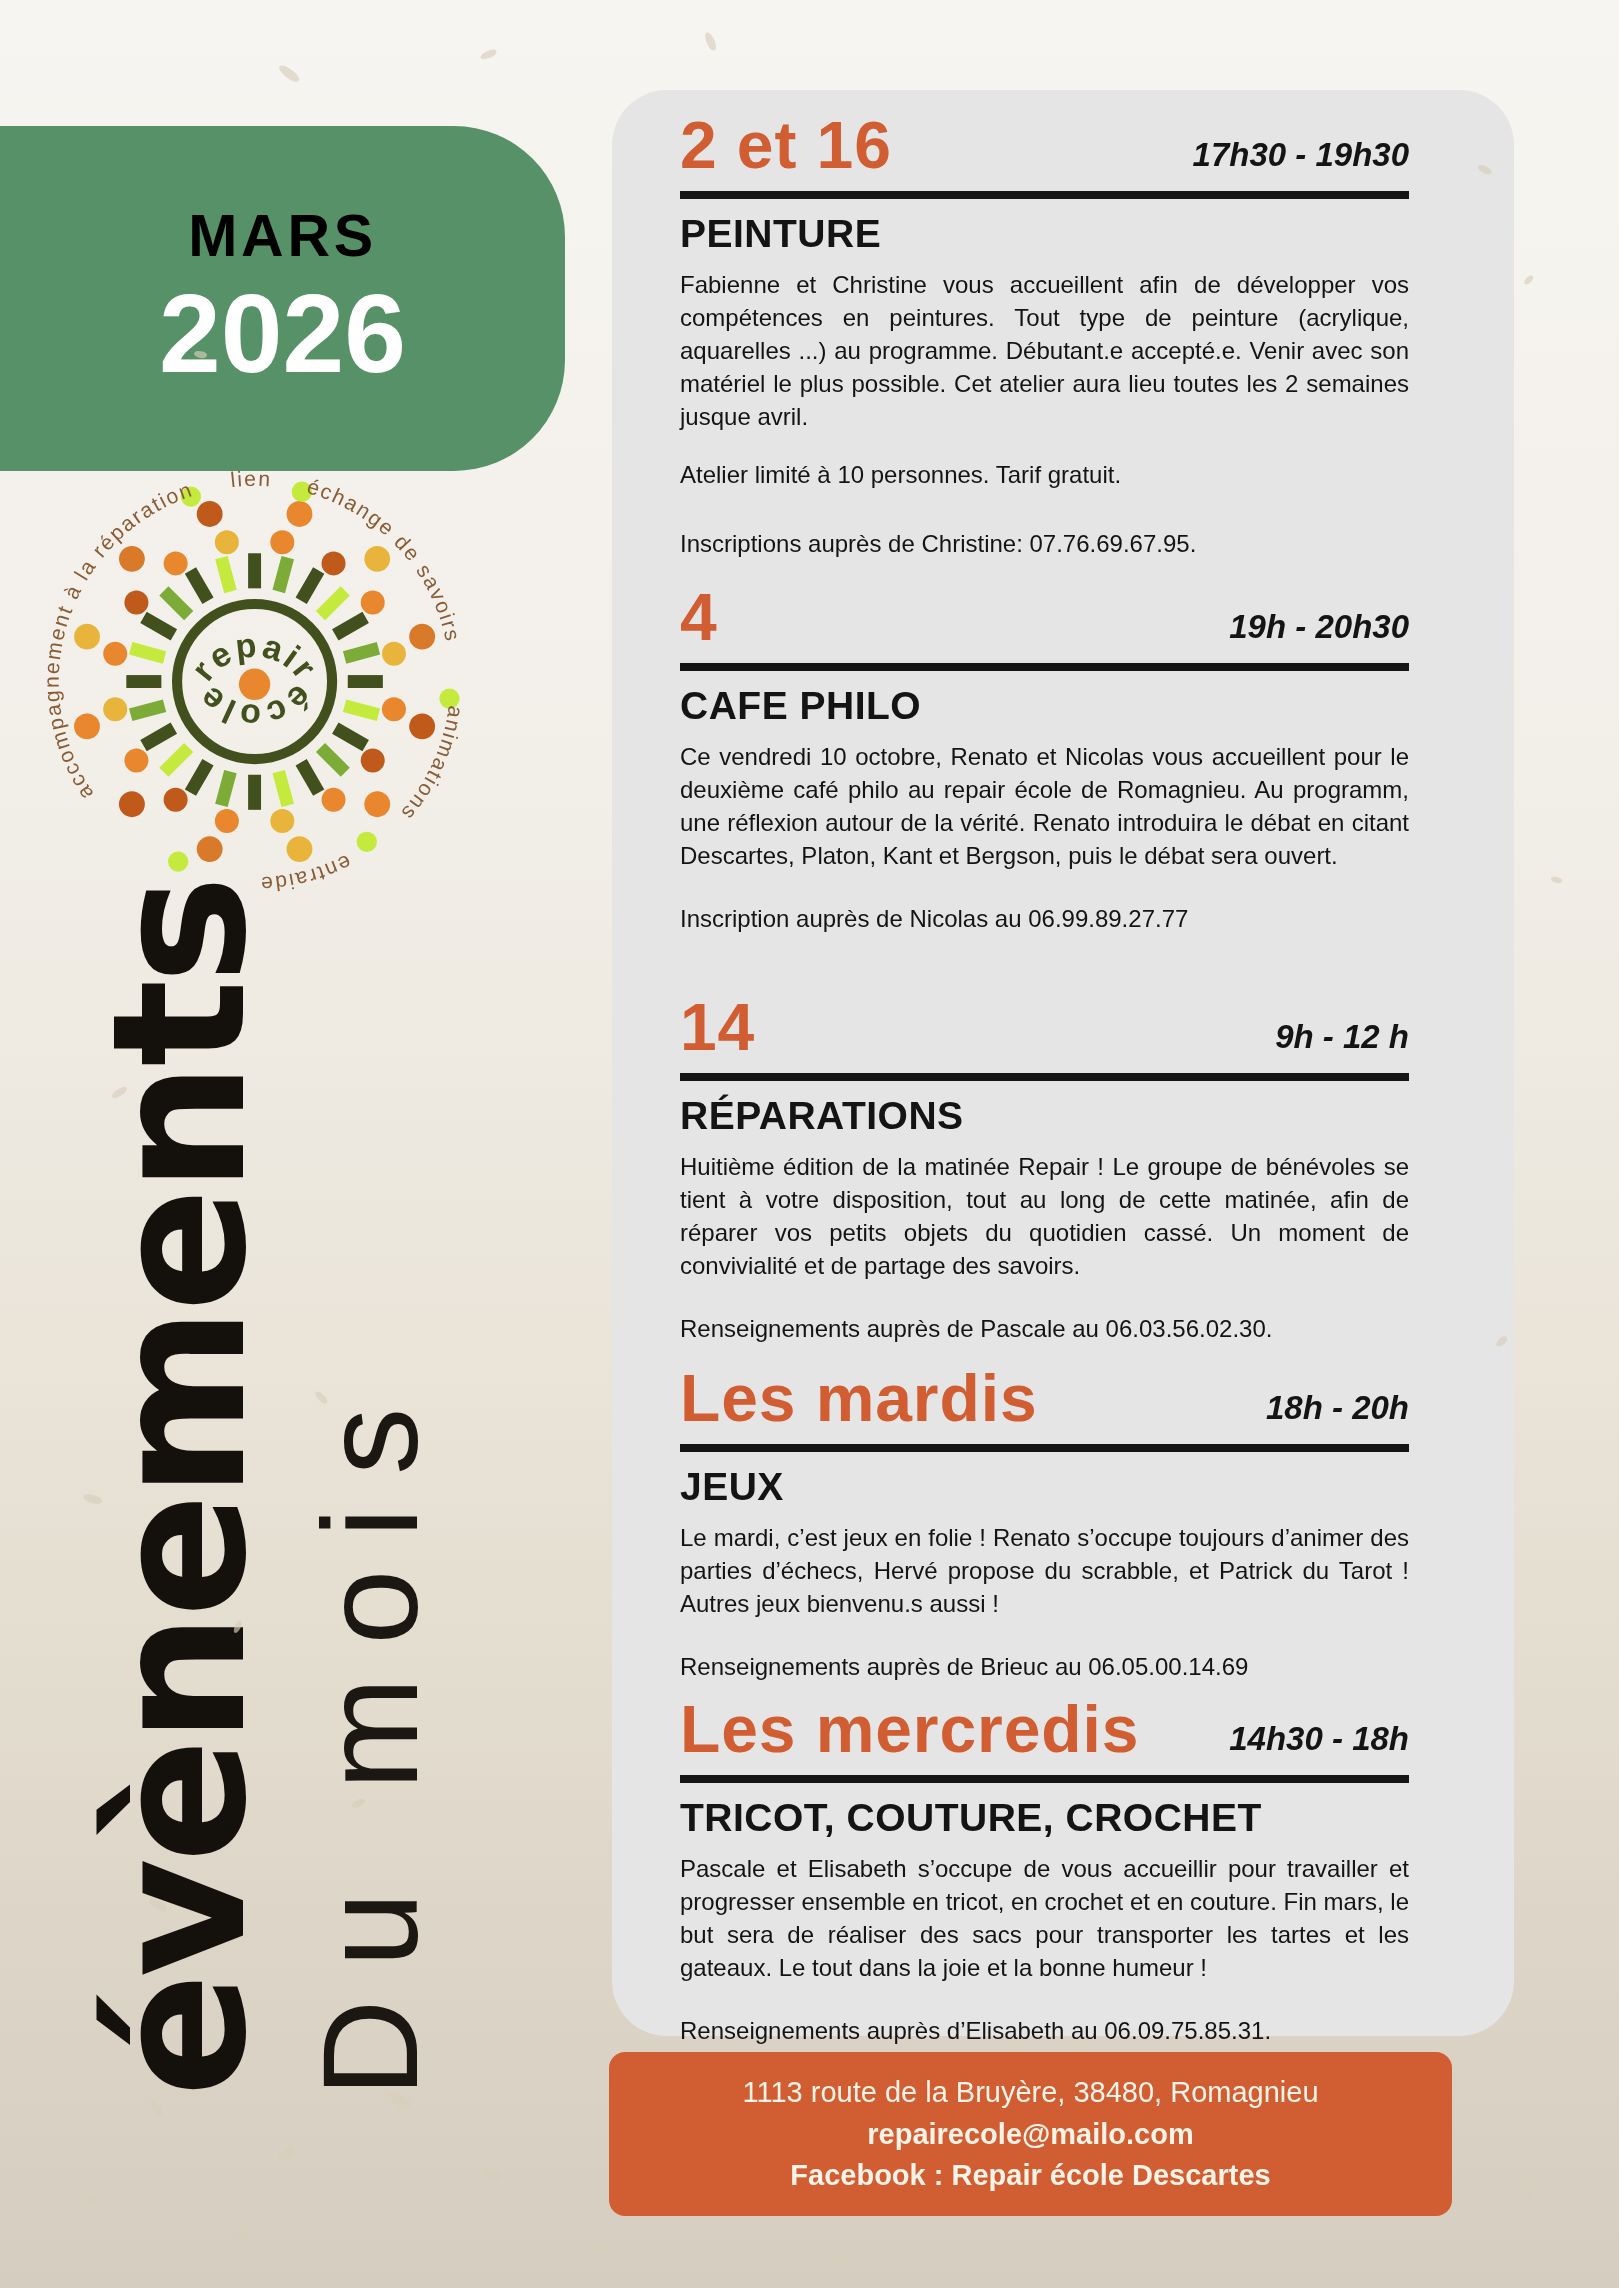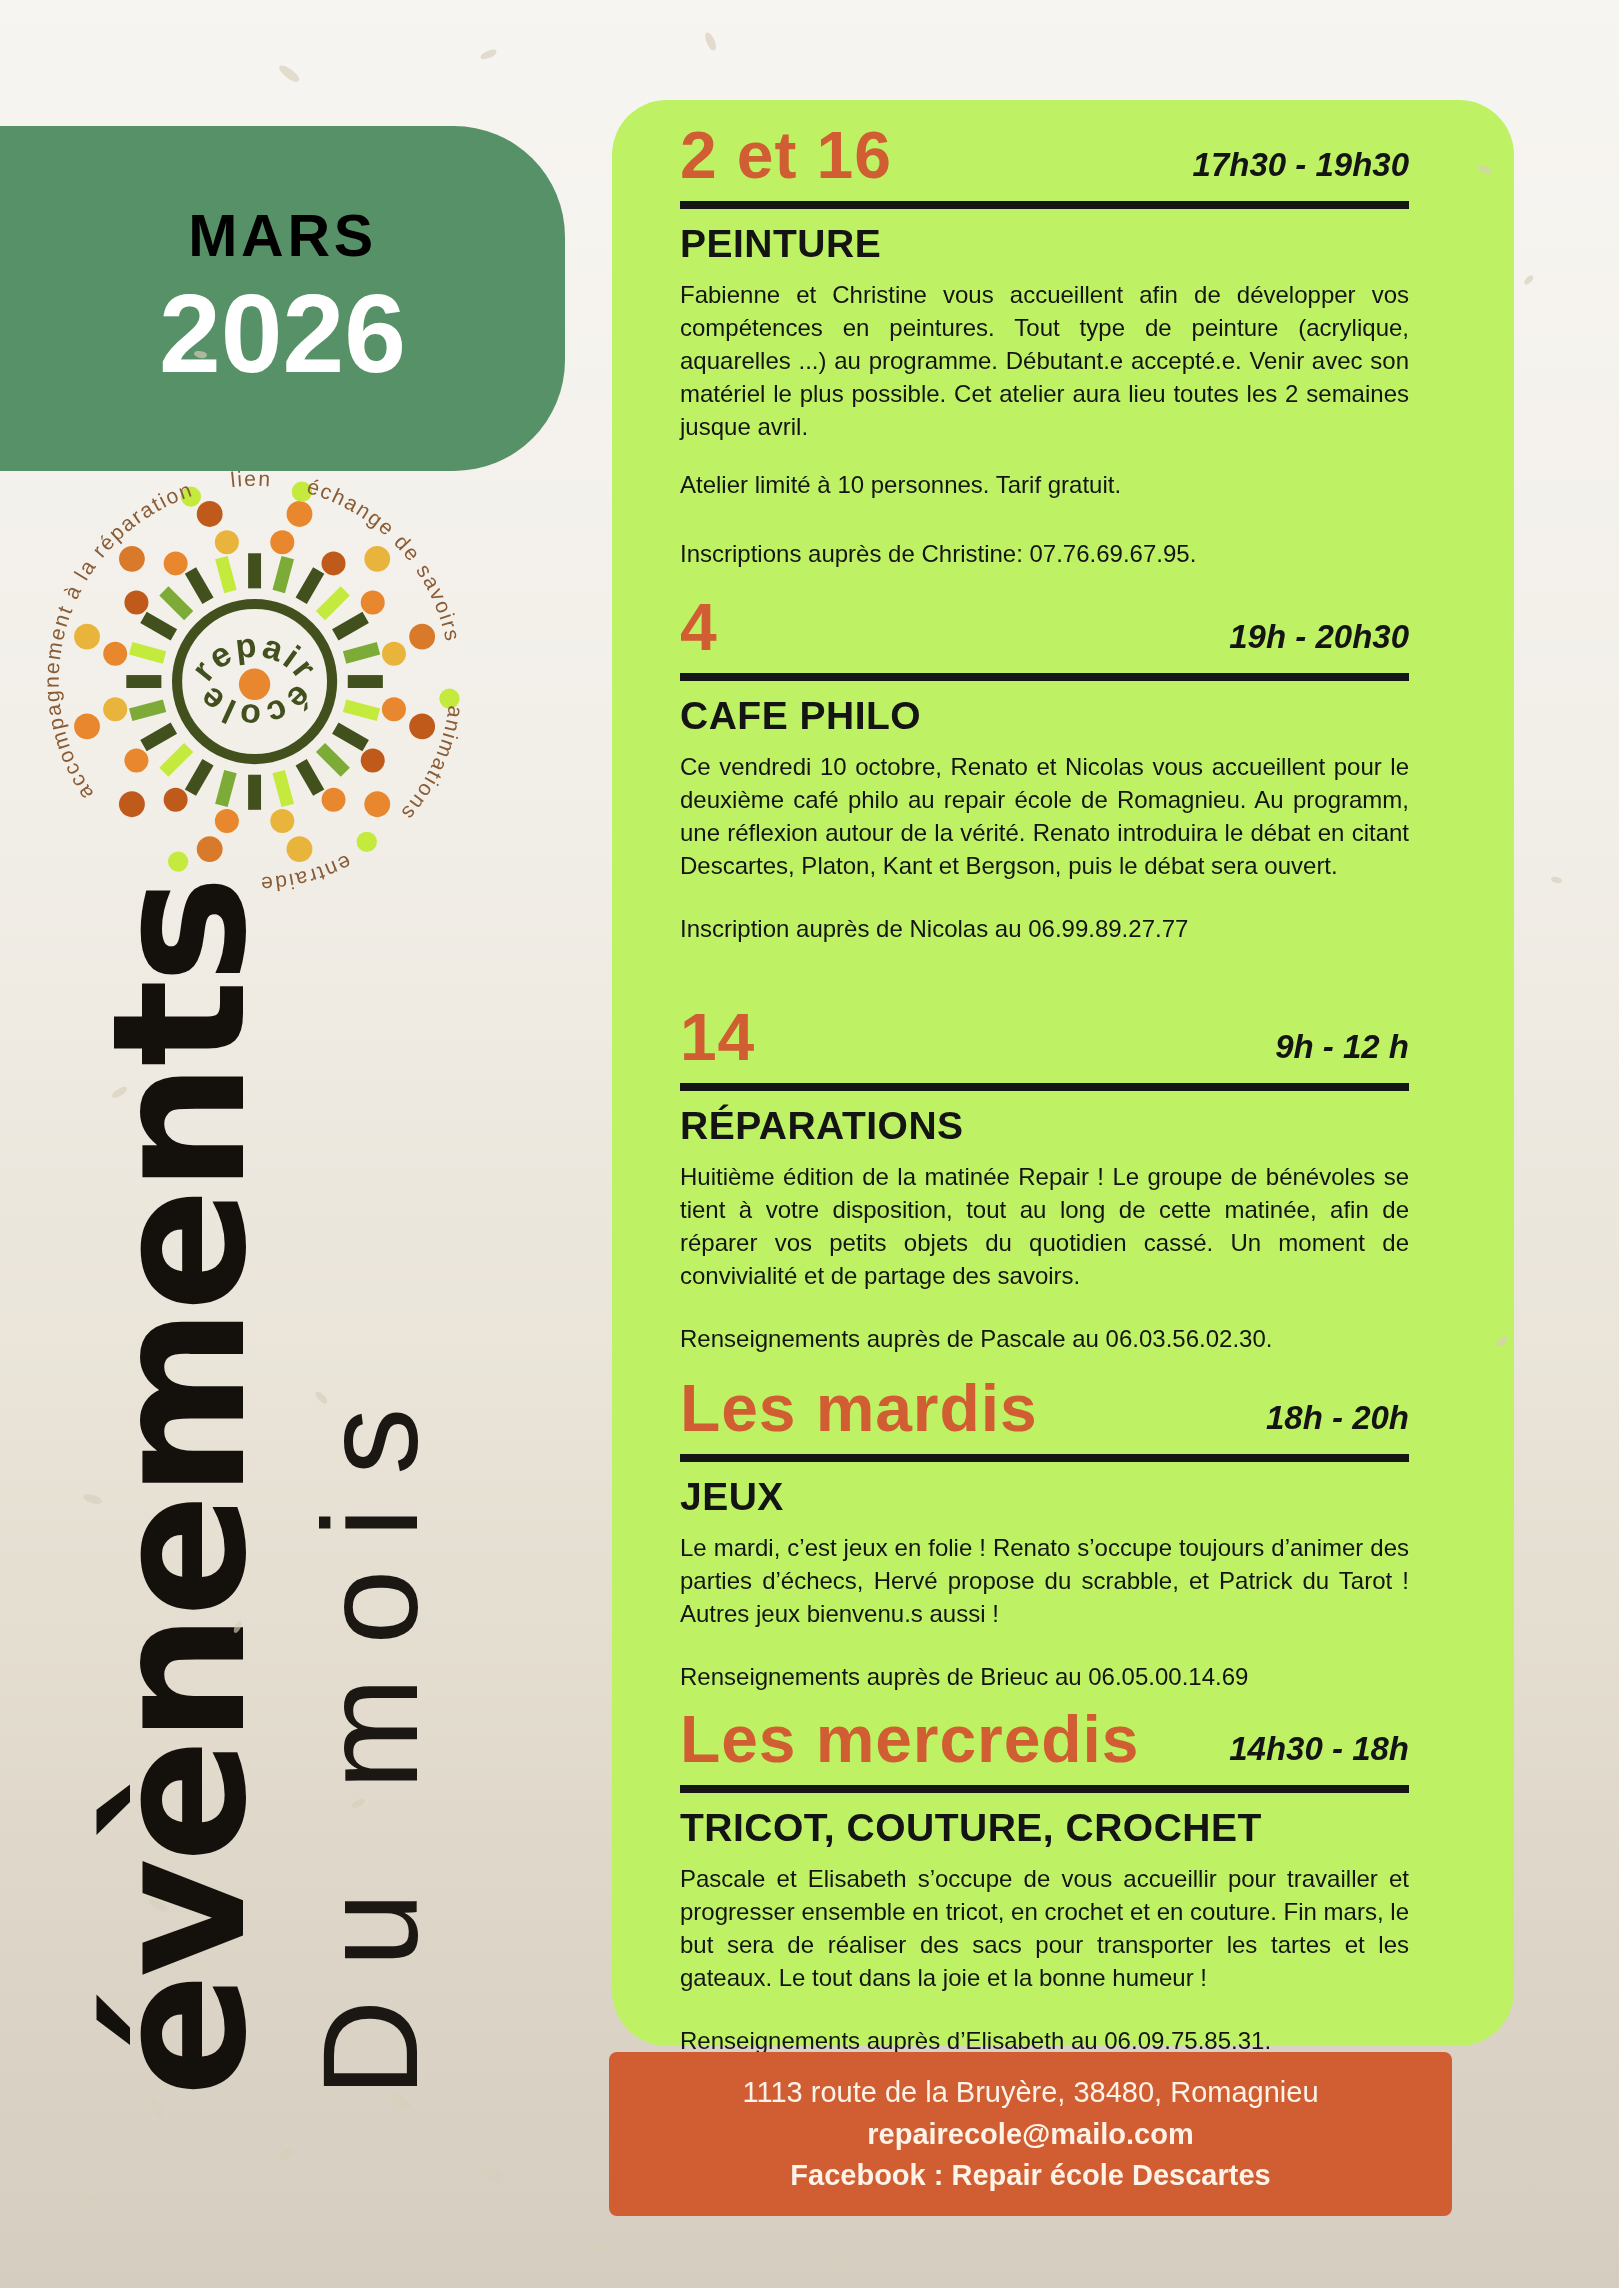--- a/index.html
+++ b/index.html
@@ -24,37 +24,37 @@
     font-family:"DejaVu Sans",sans-serif;font-weight:bold;font-size:183px;
     letter-spacing:-4.6px;color:#14110d;
   }
   #vt2{
     left:305px;top:2097px;width:821px;height:131px;line-height:131px;
     font-family:"Liberation Sans",sans-serif;font-weight:200;font-size:135px;
     letter-spacing:.24em;color:#1b1814;
   }
   
   .card{
-    position:absolute;left:612px;top:100px;width:902px;height:1946px;
-    background:#bef264;border-radius:55px;
+    position:absolute;left:612px;top:90px;width:902px;height:1946px;
+    background:#e5e5e5;border-radius:55px;
   }
   .event{position:absolute;left:68px;width:729px;}
   .ev-head{display:flex;justify-content:space-between;align-items:flex-end;}
   .ev-date{color:#d15d33;font-size:66px;font-weight:800;line-height:66px;letter-spacing:0.9px;}
   .ev-time{font-size:33px;font-weight:bold;font-style:italic;line-height:1;padding-bottom:7.4px;color:#141414;}
   .ev-rule{height:8.3px;background:#151515;margin-top:13px;}
   .ev-title{font-size:39px;font-weight:800;margin-top:14.8px;line-height:1;letter-spacing:0.5px;}
   .ev-body{font-size:24px;line-height:1.38;text-align:justify;margin-top:14.8px;}
   .ev-note{font-size:24px;margin-top:28px;}
   .ev-contact{font-size:24px;margin-top:33px;}
   .ev-note + .ev-contact{margin-top:41px;}
   
   .footer{
     position:absolute;left:609px;top:2052px;width:843px;height:164px;
-    background:#d15d33;border-radius:8px;color:#fdf3e7;
+    background:#d15d33;border-radius:16px;color:#fdf3e7;
     display:flex;flex-direction:column;align-items:center;justify-content:center;gap:8.3px;
   }
   .f-address{font-size:29px;}
   .f-bold{font-size:29px;font-weight:bold;}
   
   #logo{position:absolute;left:33px;top:449px;}
   .arc-word{font-size:23px;letter-spacing:2px;fill:#8a5c35;}
   .center-word{font-size:37px;letter-spacing:3px;fill:#42501d;font-weight:600;}
 </style>
 </head>

